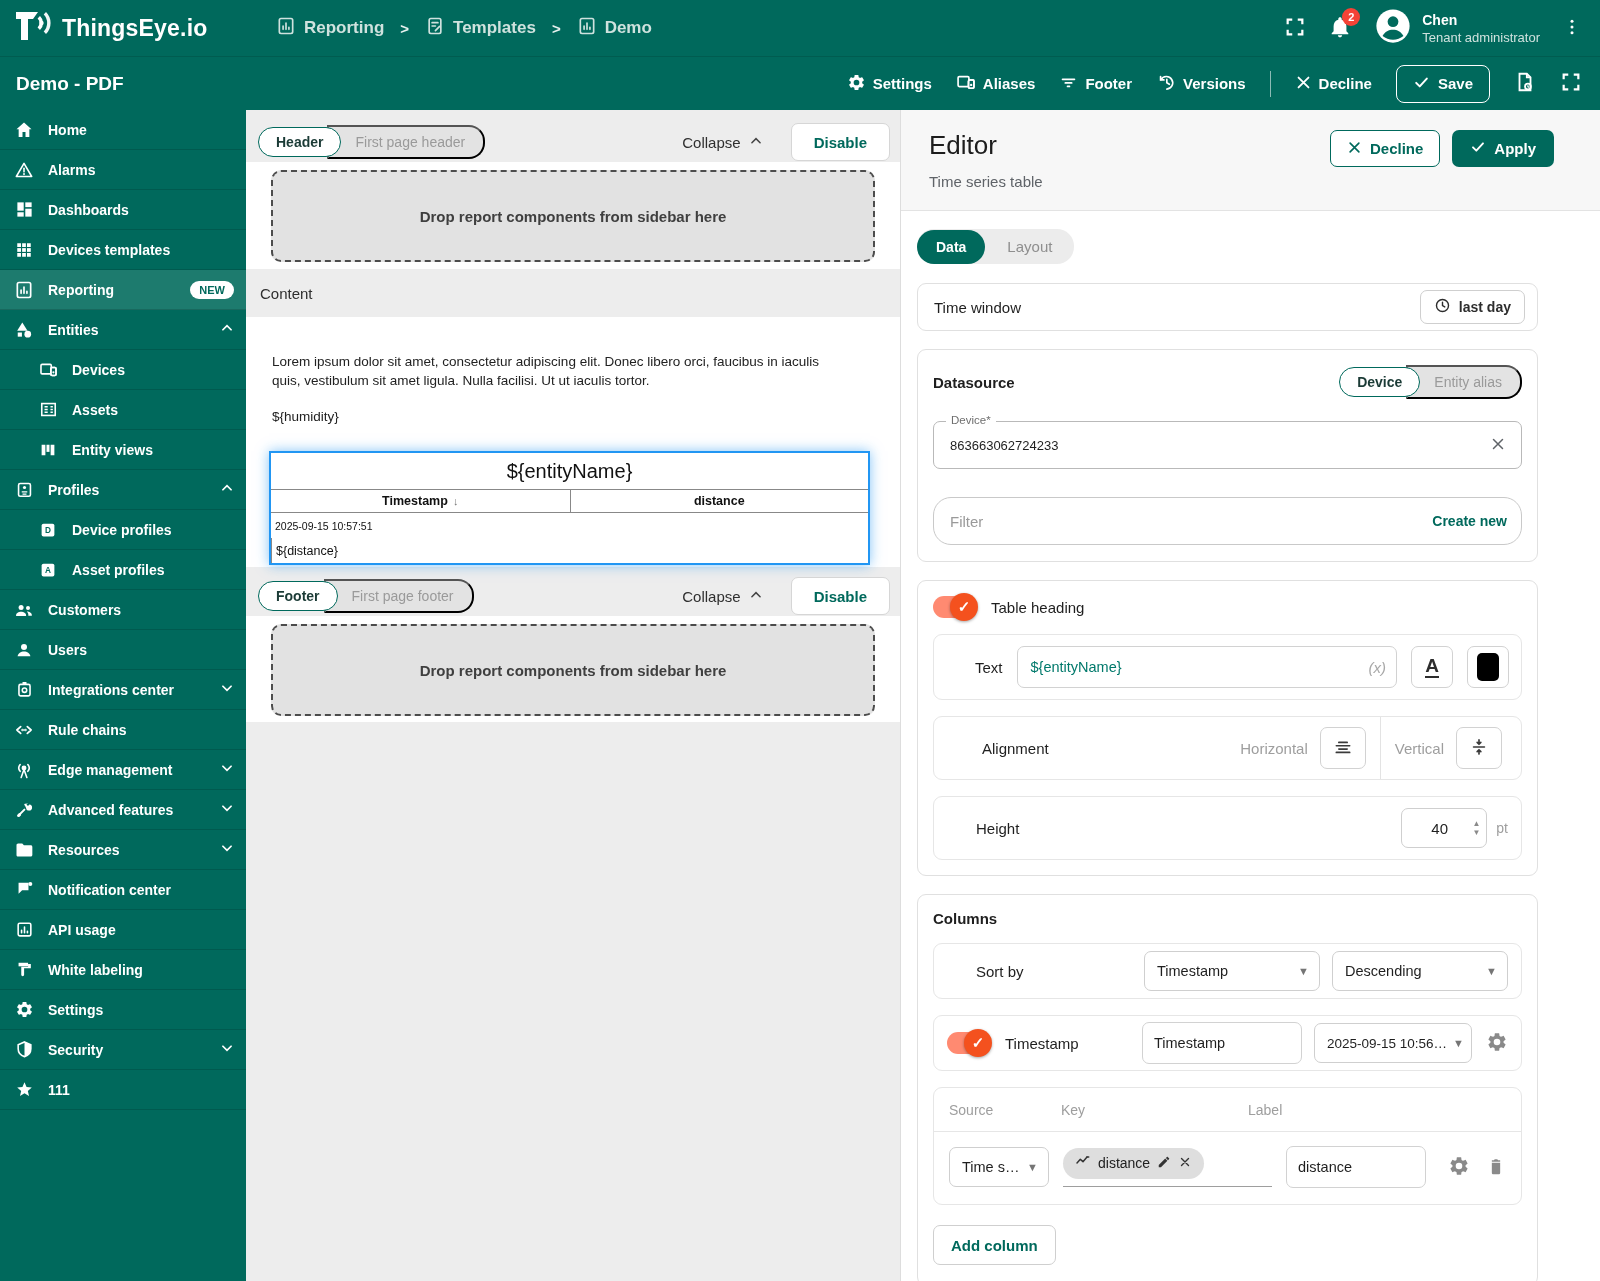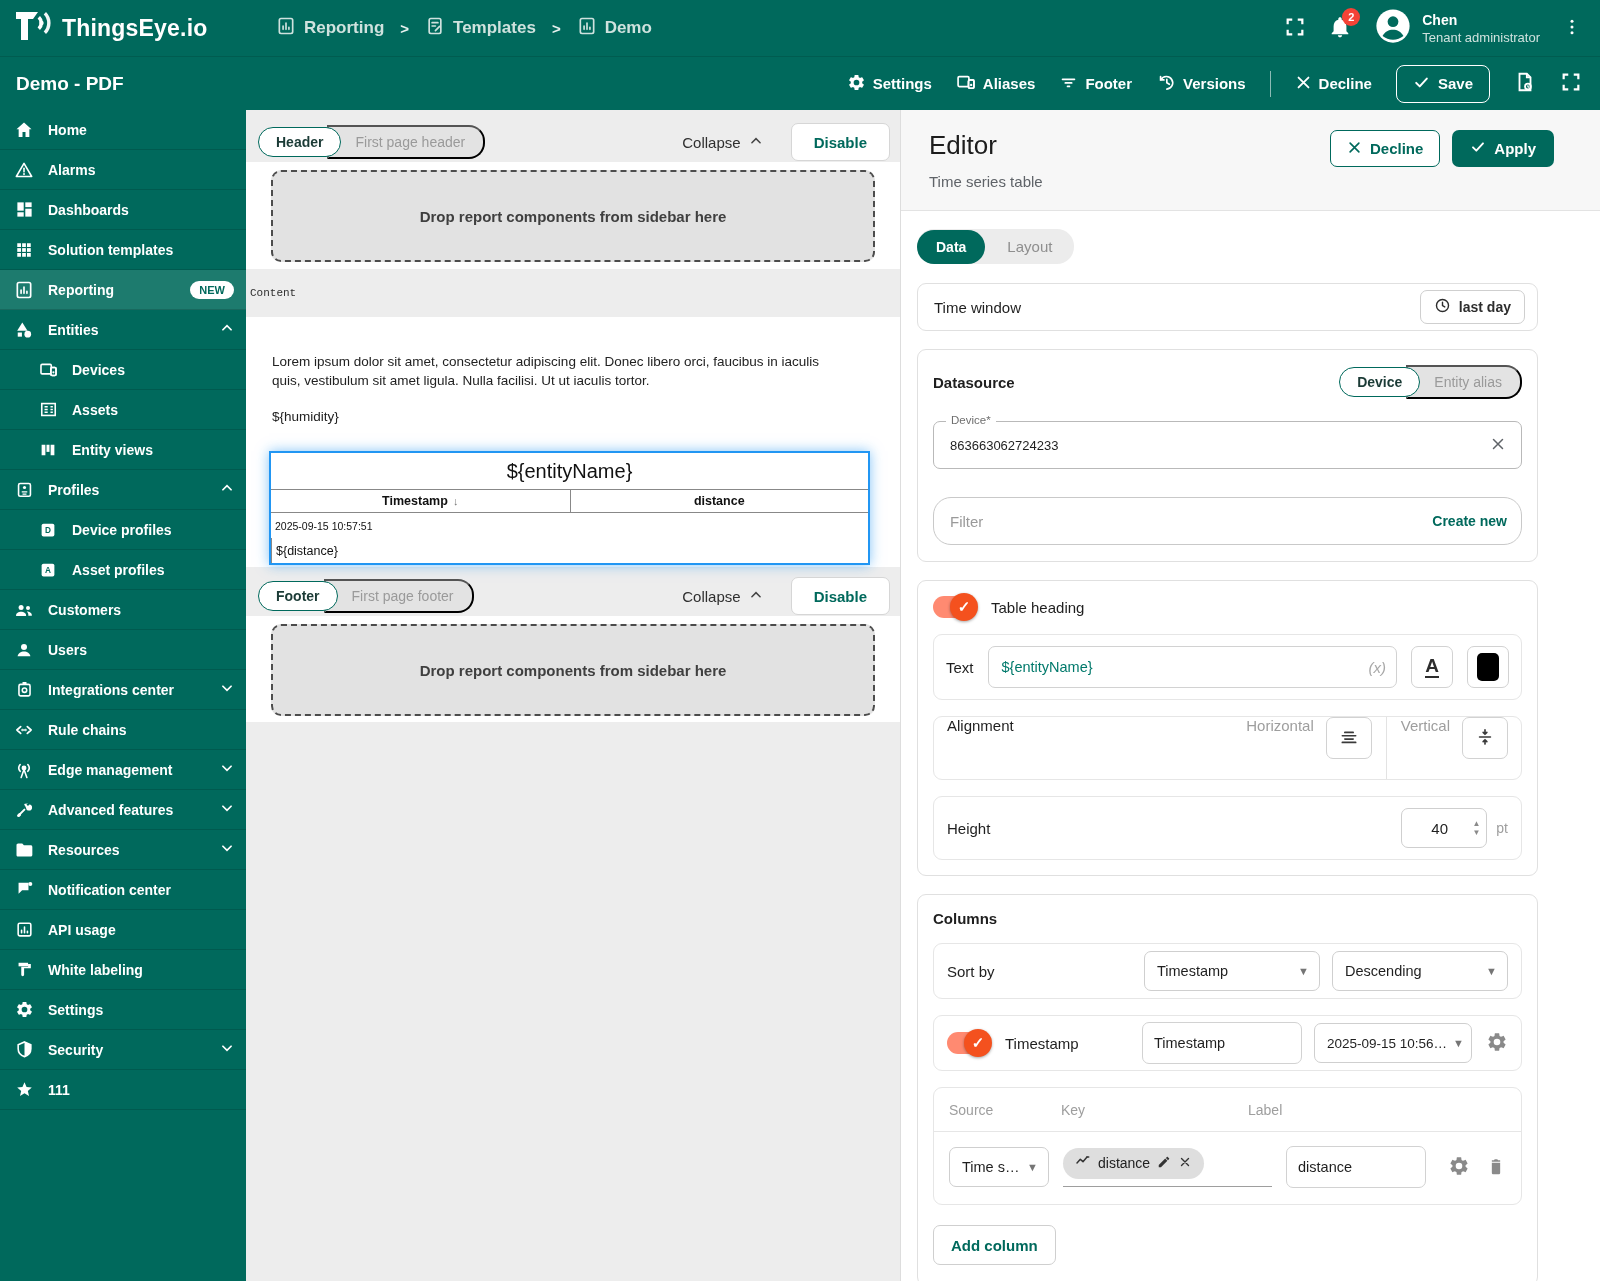--- a/index.html
+++ b/index.html
@@ -43,21 +43,21 @@
   
   .workspace { width:654px; flex:0 0 auto; background:#ededed; padding-top:12px; overflow:hidden; }
   .section-bar { height:40px; display:flex; align-items:center; padding:0 10px 0 12px; }
   .pill-group { display:flex; align-items:center; }
   .pill-on { background:#fff; border:1.5px solid #00695c; color:#1b3b36; font-size:14px; font-weight:bold; border-radius:16px; padding:6px 17px; position:relative; z-index:2; cursor:pointer; }
   .pill-off { background:#e3e3e3; color:#9a9a9a; font-size:14px; border-radius:0 16px 16px 0; padding:7px 18px 7px 26px; margin-left:-14px; z-index:1; cursor:pointer; }
   .collapse { margin-left:auto; display:flex; align-items:center; gap:8px; color:#2f2f2f; font-size:15px; background:none; border:none; cursor:pointer; }
   .disable-btn { margin-left:28px; background:#fff; border:1px solid #d6d6d6; border-radius:7px; color:#00695c; font-size:15px; font-weight:bold; height:38px; padding:0 22px; cursor:pointer; }
   .page { background:#fff; }
   .dropzone { margin:8px 25px; height:92px; background:#e2e2e2; border:2px dashed #4c4c4c; border-radius:10px; display:flex; align-items:center; justify-content:center; color:#3f3f3f; font-size:15px; font-weight:bold; }
-  .content-bar { height:48px; display:flex; align-items:center; padding-left:4px; color:#2f2f2f; font-size:11px;font-family:Liberation Mono, monospace; }
+  .content-bar { height:48px; display:flex; align-items:center; padding-left:14px; color:#2f2f2f; font-size:15px; }
   .content-page { height:250px; padding:36px 30px 0 23px; }
   .para { color:#222; font-size:13.5px; line-height:1.38; max-width:560px; padding-left:3px; }
   .var-line { color:#222; font-size:13.5px; margin-top:19px; padding-left:3px; }
   .sel-table { margin-top:27px; border:2px solid #2196f3; box-shadow:0 0 12px rgba(33,150,243,.55); background:#fff; }
   .tbl-title { height:37px; display:flex; align-items:center; justify-content:center; font-size:20px; color:#111; border-bottom:1px solid #888; }
   .tbl-head { display:flex; border-bottom:1px solid #888; }
   .tbl-head > div { width:50%; height:22px; display:flex; align-items:center; justify-content:center; font-size:12.5px; font-weight:bold; color:#111; }
   .tbl-head > div + div { border-left:1px solid #888; }
   .tbl-row { display:flex;flex-direction:column; }
   .tbl-row > div { width:50%; height:25px; display:flex; align-items:center; color:#111; padding-left:4px; }
@@ -91,29 +91,29 @@
   .field-value { font-size:13px; color:#1f1f1f; padding-left:16px; flex:1; }
   .filter-box { border:1px solid #c9c9c9; border-radius:18px; height:48px; display:flex; align-items:center; margin-top:28px; padding:0 14px 0 16px; }
   .placeholder { color:#9a9a9a; font-size:15px; flex:1; }
   .link-teal { color:#00695c; font-size:14px; font-weight:bold; background:none; border:none; cursor:pointer; }
   .th-card { margin-top:18px; padding:15px; }
   .toggle-row { display:flex; align-items:center; gap:16px; }
   .toggle { width:42px; height:22px; border-radius:11px; background:#ff8a71; position:relative; flex:0 0 auto; cursor:pointer; }
   .knob { position:absolute; right:-3px; top:-3px; width:28px; height:28px; border-radius:50%; background:#f4511e; display:flex; align-items:center; justify-content:center; color:#fff; font-size:15px; font-weight:bold; box-shadow:0 1px 3px rgba(0,0,0,.35); }
   .toggle-label { font-size:15px; color:#1f1f1f; }
   .text-sub { margin-top:16px; padding:11px 12px; display:flex; align-items:center; gap:14px; }
-  .lbl { font-size:15px; color:#1f1f1f; }
+  .lbl { font-size:15px; color:#1f1f1f;margin-left:29px; }
   .inp { border:1px solid #d2d2d2; border-radius:7px; height:42px; display:flex; align-items:center; }
   .text-inp { flex:1; padding:0 10px 0 13px; }
   .teal-val { color:#00796b; font-size:14.5px; flex:1; }
   .fx { color:#a8a8a8; font-size:15px; font-style:italic; }
   .sq-btn { width:42px; height:42px; border:1px solid #d2d2d2; border-radius:7px; background:#fff; display:flex; align-items:center; justify-content:center; cursor:pointer; }
   .font-a { font-size:19px; font-weight:bold; color:#2d2d2d; border-bottom:2.5px solid #2d2d2d; line-height:1; padding-bottom:1px; }
   .swatch { width:22px; height:28px; background:#000; border-radius:5px; }
-  .align-sub { margin-top:16px; height:64px; display:flex; align-items:flex-start; padding:0 13px; }
+  .align-sub { margin-top:16px; height:64px; display:flex; align-items:center; padding:0 19px; }
   .gray-lbl { color:#9e9e9e; font-size:15px; }
   .v-div { width:1px; height:62px; background:#e3e3e3; margin:0 14px; }
   .height-sub { margin-top:16px; height:64px; display:flex; align-items:center; padding:0 13px; }
   .num-box { border:1px solid #cfcfcf; border-radius:7px; width:86px; height:40px; display:flex; align-items:center; padding:0 6px 0 13px; }
   .num-val { flex:1; font-size:15px; color:#1f1f1f;margin-left:16px; }
   .steppers { display:flex; flex-direction:column; gap:1px; color:#8a8a8a; font-size:8px; line-height:1; cursor:pointer; }
   .unit { color:#9e9e9e; font-size:14px; margin-left:9px; }
   .cols-card { margin-top:18px; padding:15px 15px 20px 15px; }
   .cols-title { font-size:15px; font-weight:bold; color:#1f1f1f; }
   .sort-sub { margin-top:16px; height:56px; display:flex; align-items:center; padding:0 13px; }
@@ -310,21 +310,21 @@
               <rect x="9.5" y="3" width="5" height="5"></rect>
               <rect x="16" y="3" width="5" height="5"></rect>
               <rect x="3" y="9.5" width="5" height="5"></rect>
               <rect x="9.5" y="9.5" width="5" height="5"></rect>
               <rect x="16" y="9.5" width="5" height="5"></rect>
               <rect x="3" y="16" width="5" height="5"></rect>
               <rect x="9.5" y="16" width="5" height="5"></rect>
               <rect x="16" y="16" width="5" height="5"></rect>
             </svg>
           </span>
-        <span class="nav-label">Solution templates</span>
+        <span class="nav-label">Devices templates</span>
       </div>
       <div class="nav-item active">
         <span class="nav-ic">
             <svg width="20" height="20" viewBox="0 0 24 24" stroke="#fff" fill="none" stroke-width="2">
               <rect x="4" y="3" width="16" height="18" rx="2"></rect>
               <path d="M8.5 16v-4M12 16V8.5M15.5 16v-2.5" stroke-linecap="round"></path>
             </svg>
           </span>
         <span class="nav-label">Reporting</span>
         <span class="new-badge">NEW</span>

